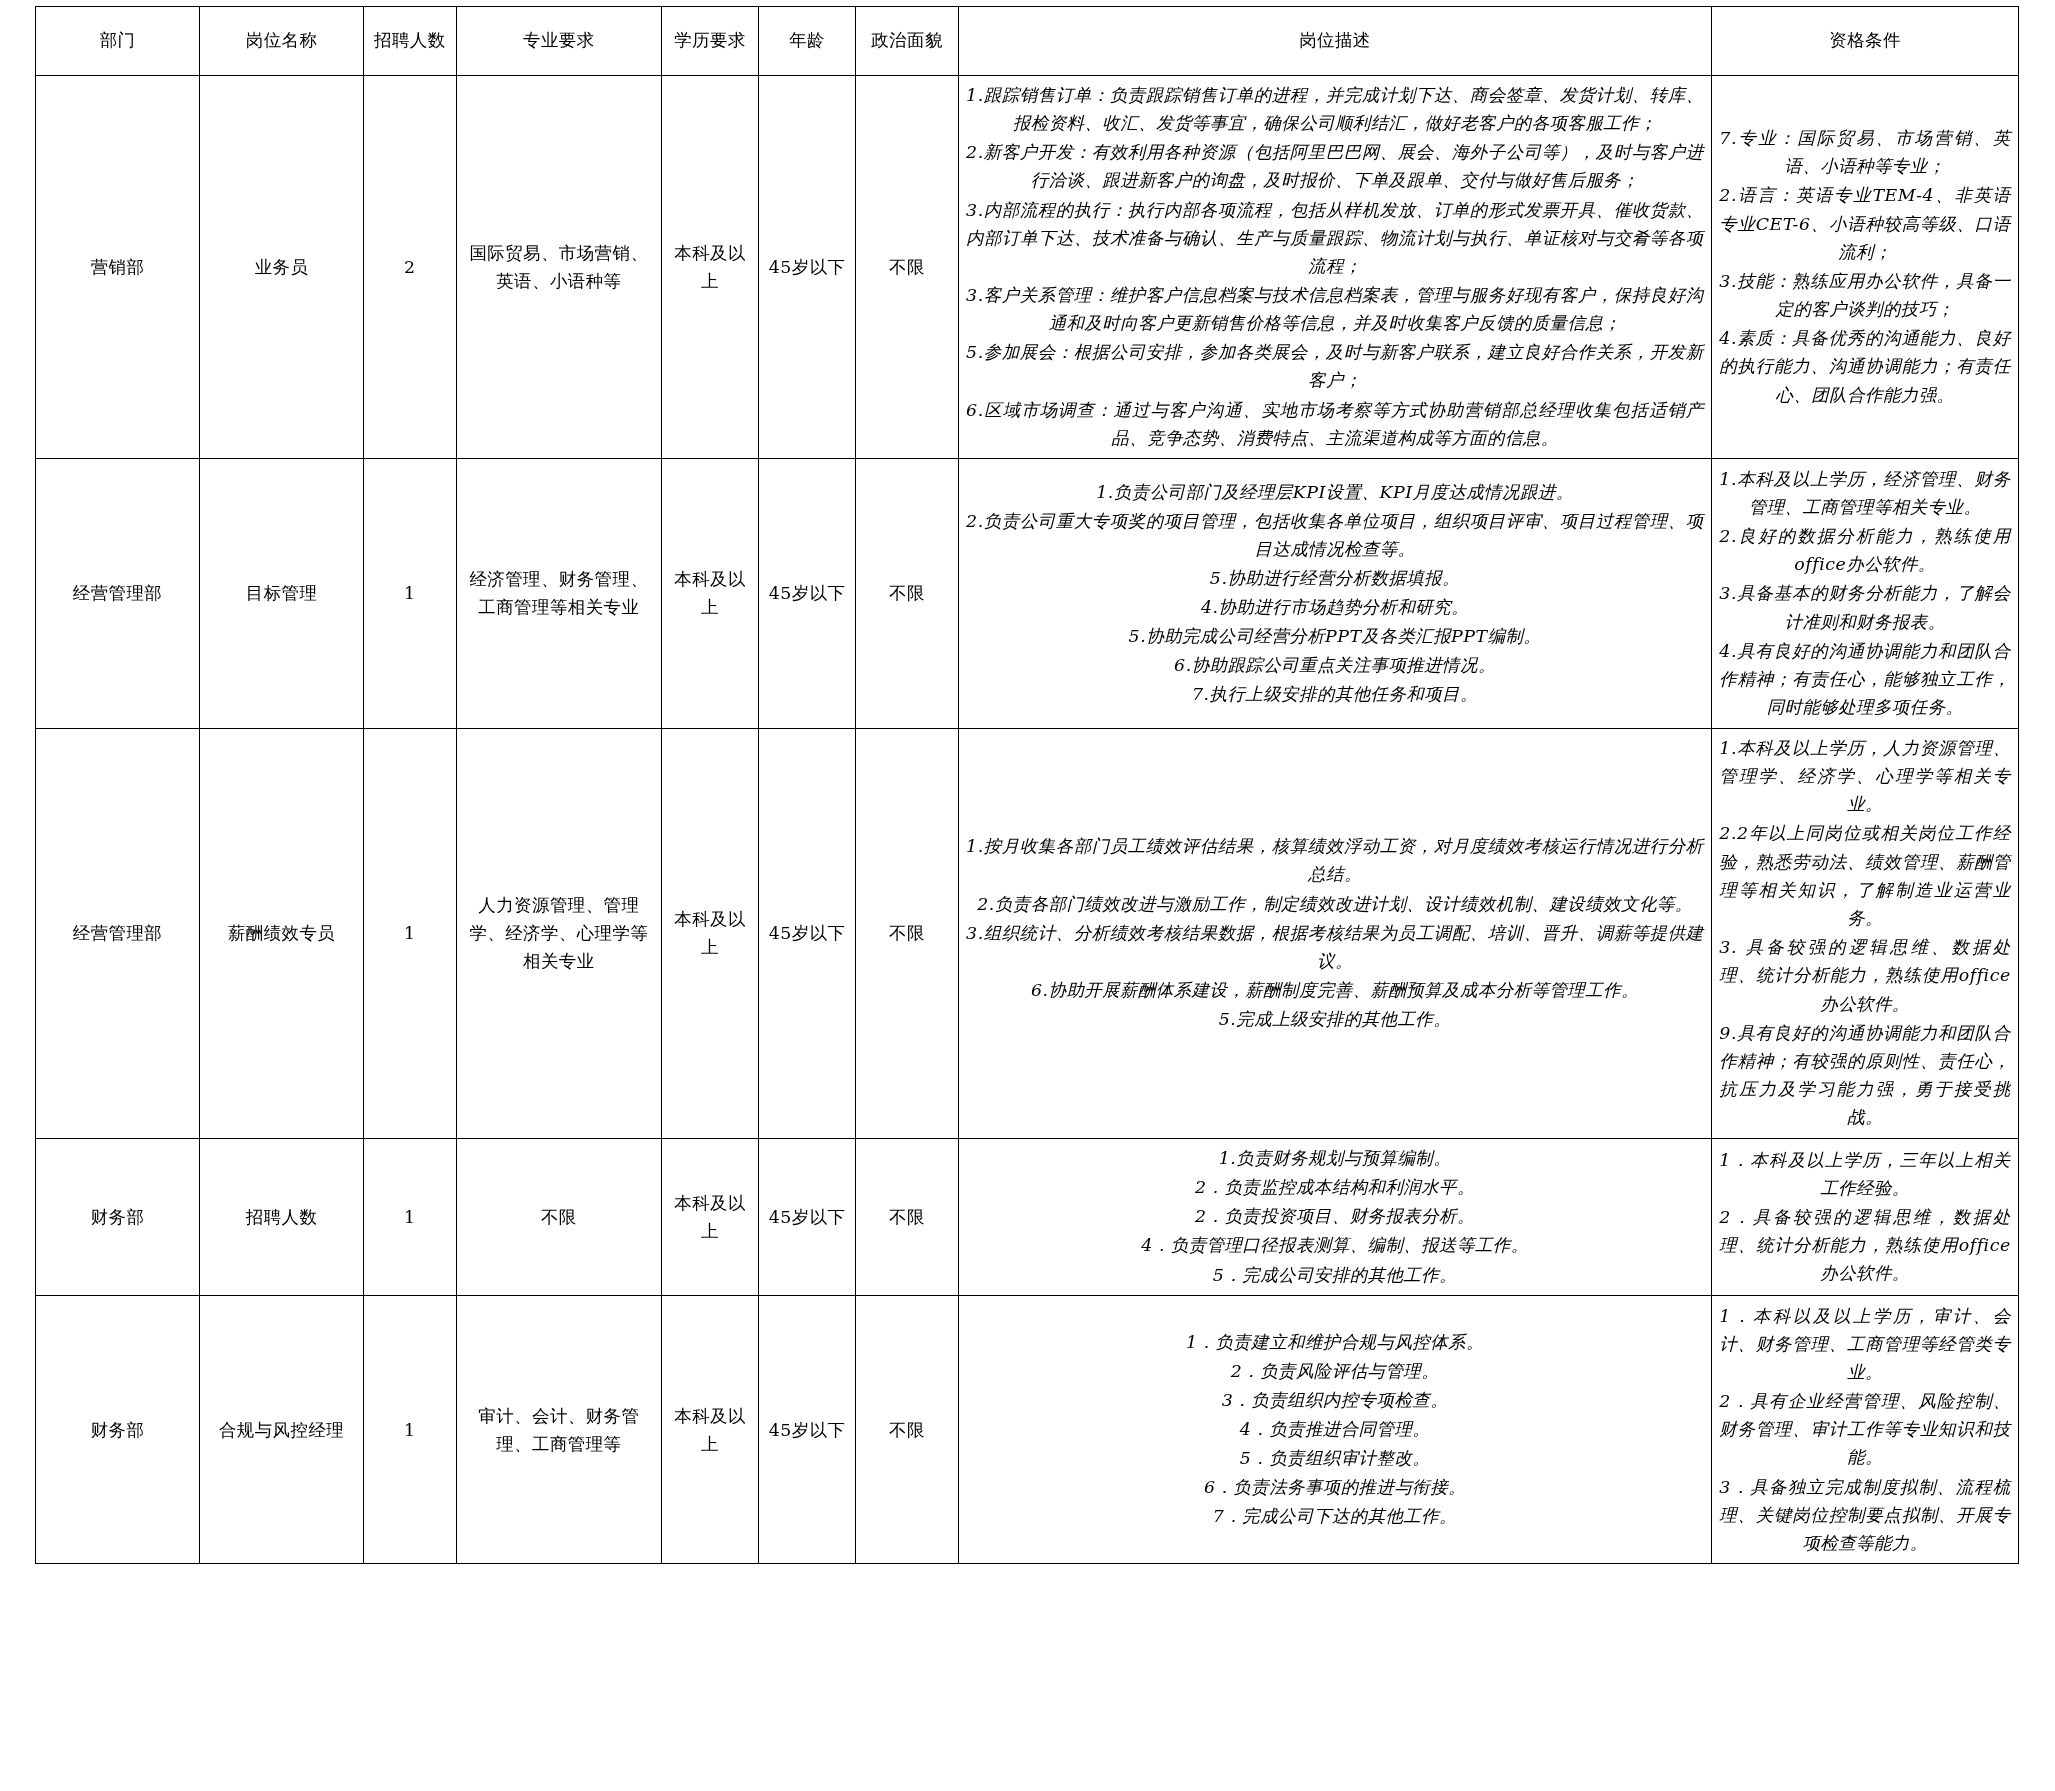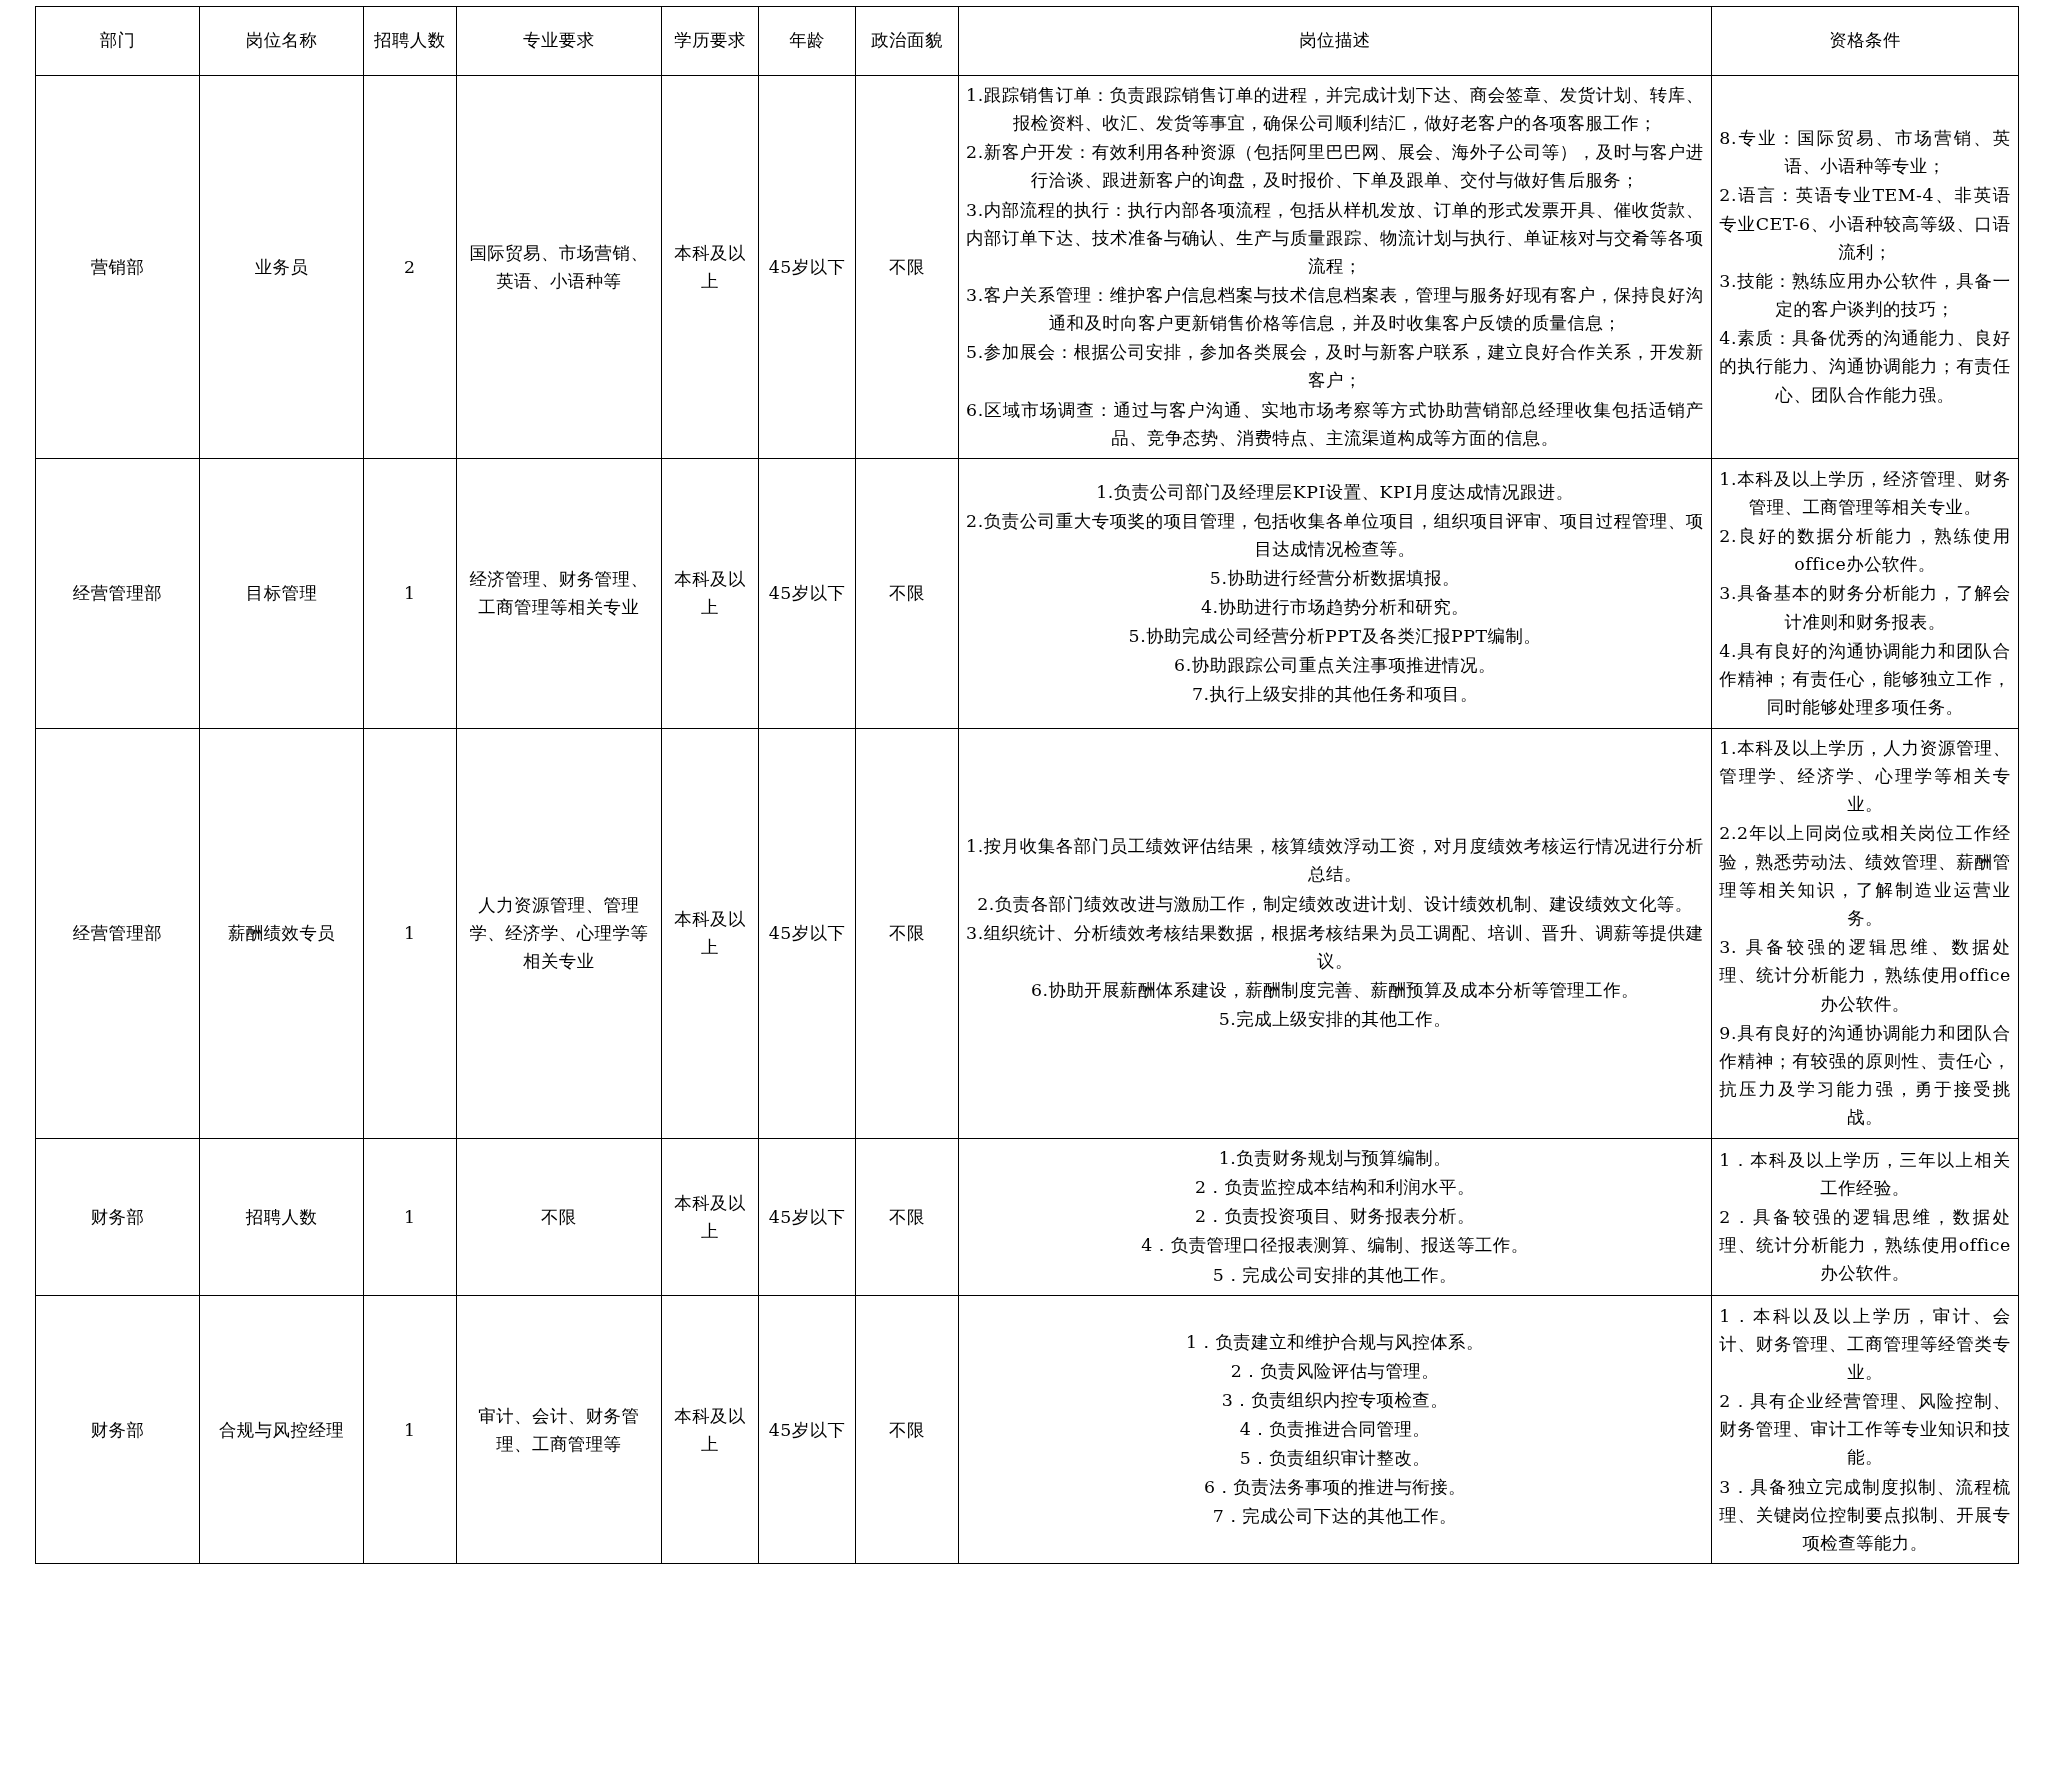--- a/index.html
+++ b/index.html
@@ -56,20 +56,21 @@
     padding: 13px 16.5px;
   }
   td.qual {
     text-align: justify;
     text-align-last: center;
     padding: 13px 13px;
   }
   .line {
     display: block;
     text-indent: 0;
+    font-style: italic;
   }
   
   .desc .line {
     margin: 0 0 0.9px 0;
   }
   .qual .line {
     margin: 0 0 0.9px 0;
   }
   td.ctr .cellwrap {
     display: block;
@@ -131,21 +132,21 @@
           </td>
         <td class="desc">
           <span class="line">1.跟踪销售订单：负责跟踪销售订单的进程，并完成计划下达、商会签章、发货计划、转库、报检资料、收汇、发货等事宜，确保公司顺利结汇，做好老客户的各项客服工作；</span>
           <span class="line">2.新客户开发：有效利用各种资源（包括阿里巴巴网、展会、海外子公司等），及时与客户进行洽谈、跟进新客户的询盘，及时报价、下单及跟单、交付与做好售后服务；</span>
           <span class="line">3.内部流程的执行：执行内部各项流程，包括从样机发放、订单的形式发票开具、催收货款、内部订单下达、技术准备与确认、生产与质量跟踪、物流计划与执行、单证核对与交肴等各项流程；</span>
           <span class="line">3.客户关系管理：维护客户信息档案与技术信息档案表，管理与服务好现有客户，保持良好沟通和及时向客户更新销售价格等信息，并及时收集客户反馈的质量信息；</span>
           <span class="line">5.参加展会：根据公司安排，参加各类展会，及时与新客户联系，建立良好合作关系，开发新客户；</span>
           <span class="line">6.区域市场调查：通过与客户沟通、实地市场考察等方式协助营销部总经理收集包括适销产品、竞争态势、消费特点、主流渠道构成等方面的信息。</span>
         </td>
         <td class="qual">
-          <span class="line">8.专业：国际贸易、市场营销、英语、小语种等专业；</span>
+          <span class="line">7.专业：国际贸易、市场营销、英语、小语种等专业；</span>
           <span class="line">2.语言：英语专业TEM-4、非英语专业CET-6、小语种较高等级、口语流利；</span>
           <span class="line">3.技能：熟练应用办公软件，具备一定的客户谈判的技巧；</span>
           <span class="line">4.素质：具备优秀的沟通能力、良好的执行能力、沟通协调能力；有责任心、团队合作能力强。</span>
         </td>
       </tr>
 
       <tr>
         <td class="ctr">
             <span class="cellwrap">经营管理部</span>
           </td>

